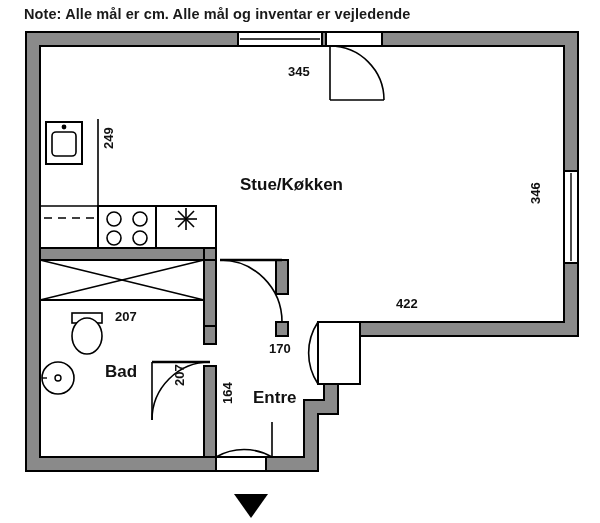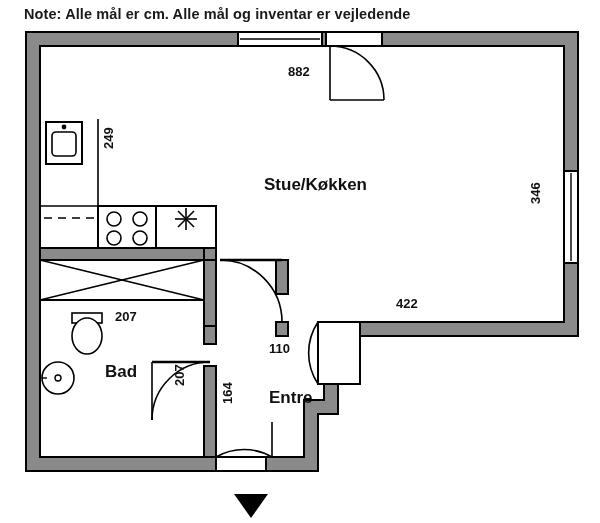--- a/index.html
+++ b/index.html
@@ -196,34 +196,34 @@
         <rect x="318" y="296" width="42" height="62" fill="#ffffff" stroke="#000000" stroke-width="2"></rect>
         <path d="M 318 296 A 56 56 0 0 0 318 358" fill="none" stroke="#000000" stroke-width="1.6"></path>
       </g>
 
       <g>
         <polygon points="234,468 268,468 251,492" fill="#000000"></polygon>
       </g>
     </svg>
 
     
-    <div class="room" style="left:240px; top:149px;margin-left:24px;">Stue/Køkken</div>
+    <div class="room" style="left:240px; top:149px;">Stue/Køkken</div>
     <div class="room" style="left:105px; top:336px;">Bad</div>
-    <div class="room" style="left:269px; top:362px;">Entre</div>
+    <div class="room" style="left:253px; top:362px;">Entre</div>
 
     
-    <div class="lbl" style="left:288px; top:38px;">882</div>
+    <div class="lbl" style="left:288px; top:38px;">345</div>
 
     <div class="lbl dim-v" style="left:101px; top:123px;">249</div>
 
     <div class="lbl dim-v" style="left:528px; top:178px;">346</div>
 
     <div class="lbl" style="left:396px; top:270px;">422</div>
 
     <div class="lbl" style="left:115px; top:283px;">207</div>
 
     <div class="lbl dim-v" style="left:172px; top:360px;">207</div>
 
-    <div class="lbl" style="left:269px; top:315px;">110</div>
+    <div class="lbl" style="left:269px; top:315px;">170</div>
 
     <div class="lbl dim-v" style="left:220px; top:378px;">164</div>
   </div>
 </div>
 
 </body></html>

